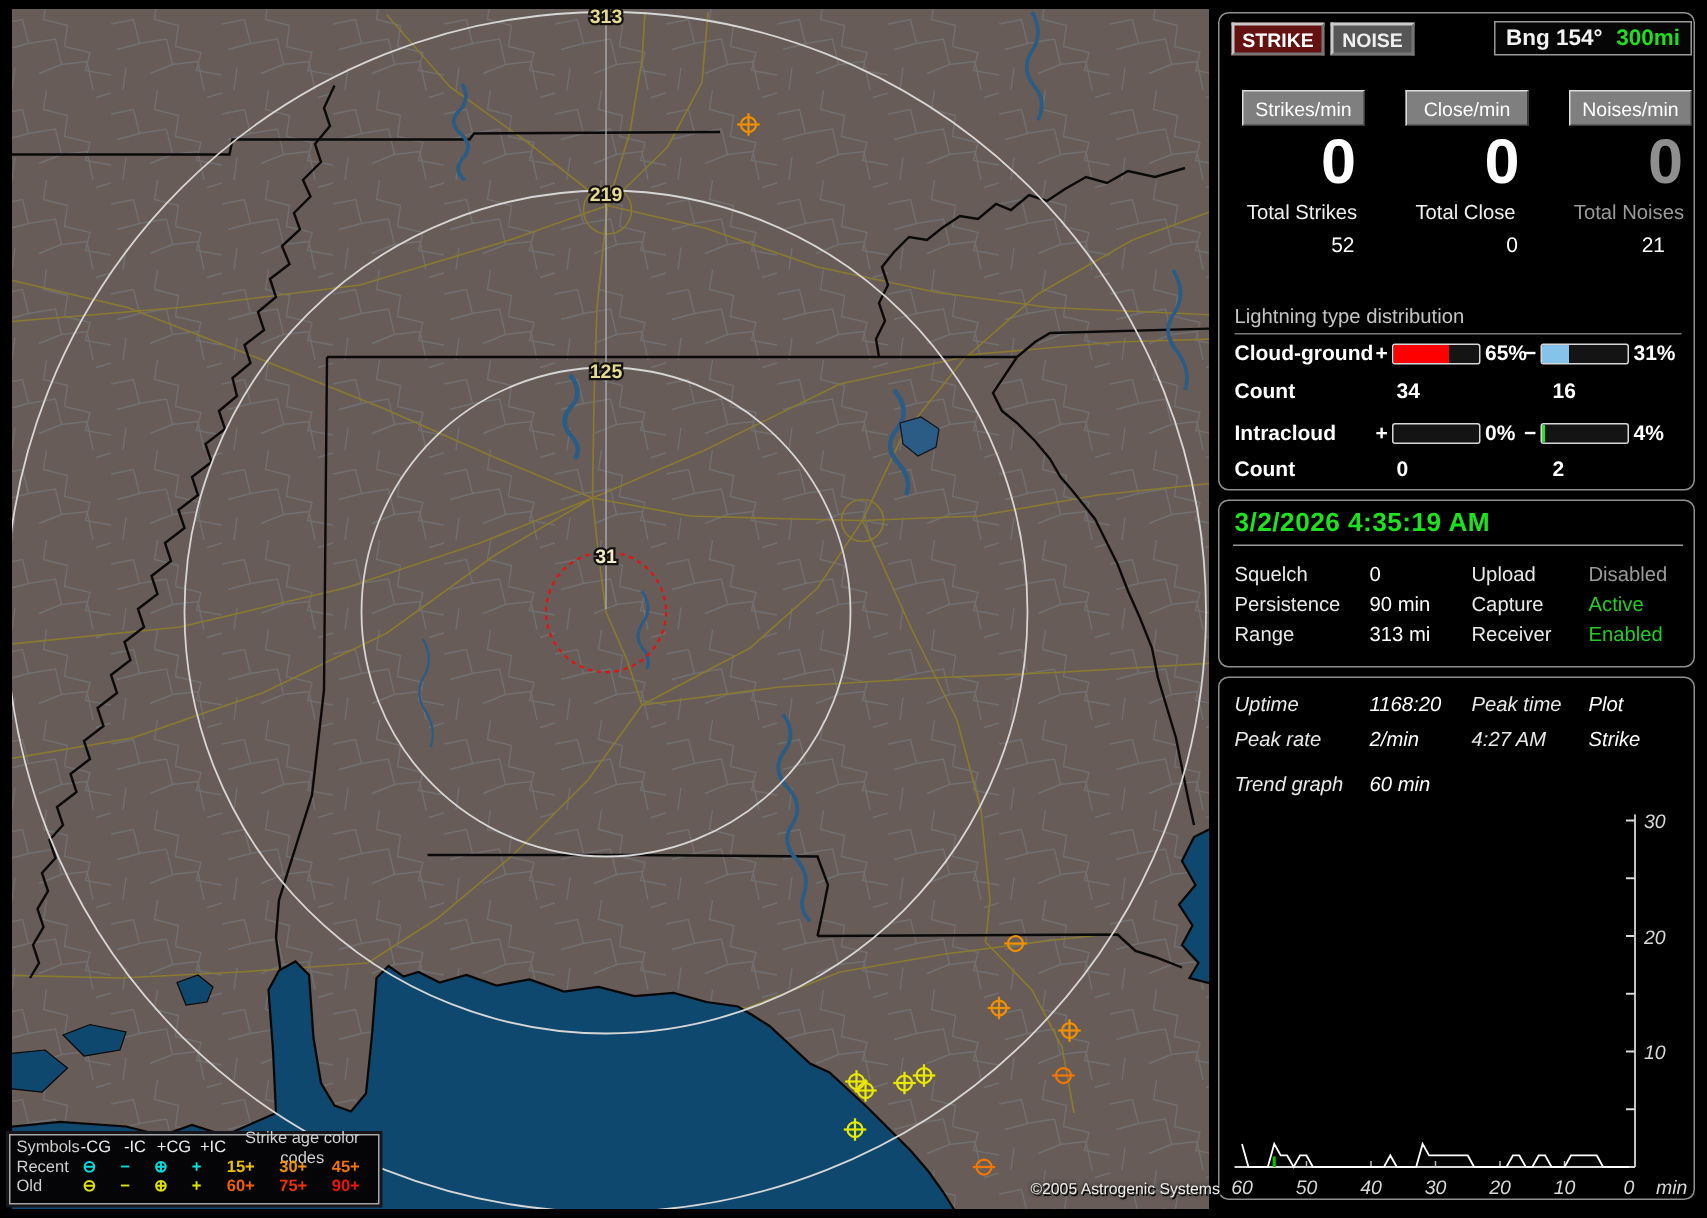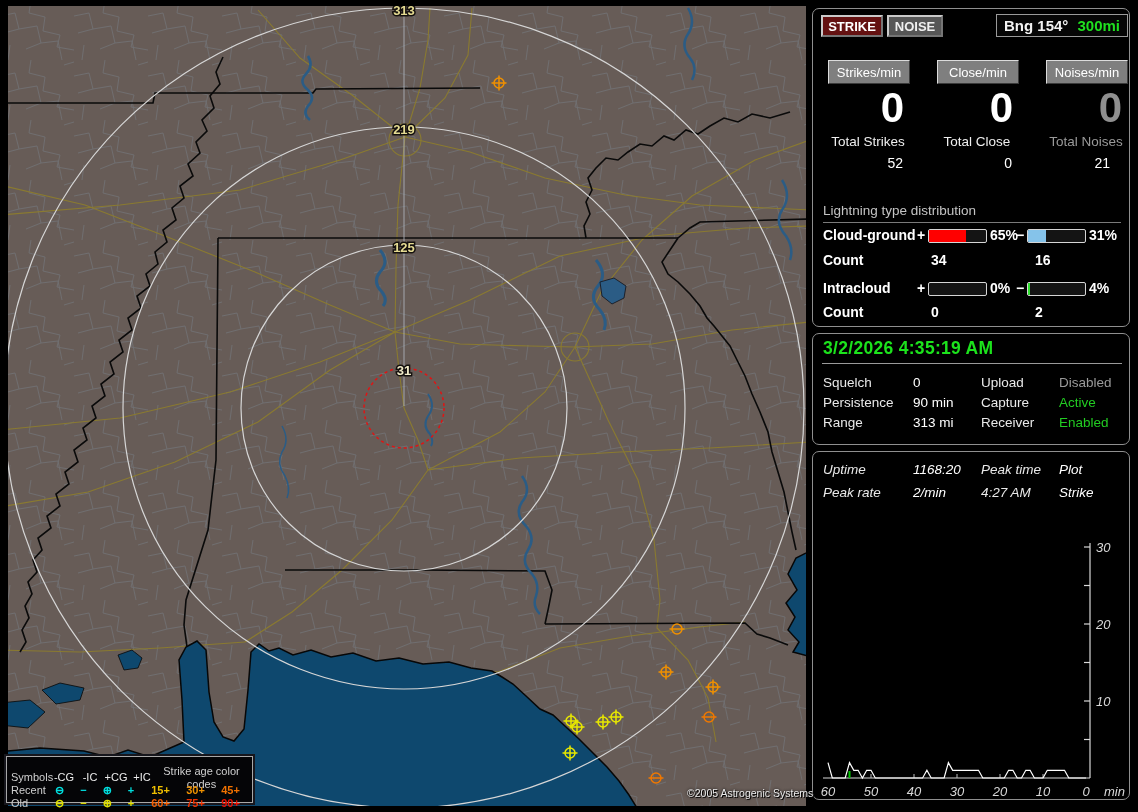--- a/index.html
+++ b/index.html
@@ -3,21 +3,21 @@
 <meta charset="utf-8">
 <style>
   html,body{margin:0;padding:0;background:#000;width:1138px;height:812px;overflow:hidden;
     font-family:"Liberation Sans",sans-serif;-webkit-font-smoothing:antialiased;}
   .abs{position:absolute;}
   #stage{position:absolute;left:0;top:0;width:1138px;height:812px;background:#000;}
   
   #map-wrap{left:8px;top:6px;width:798px;height:800px;}
   #map-legend{left:6px;top:756px;width:247px;height:47px;background:#050507;
     border:1px solid #a8a8a8;box-shadow:0 0 0 2px #16161c;font-size:11px;color:#d8d8d8;
-    padding:14px 4px;box-sizing:border-box;z-index:5;}
+    padding:2px 4px;box-sizing:border-box;z-index:5;}
   .lg-row{display:flex;align-items:center;height:13px;line-height:13px;}
   .lg-label{width:40px;color:#cfcfcf;}
   .lg-sym{width:26px;text-align:center;font-weight:bold;}
   .lg-symh{width:26px;text-align:center;color:#ececec;}
   .lg-ages{flex:1;text-align:center;color:#cfcfcf;}
   .lg-age{width:35px;text-align:center;font-weight:bold;}
   #map-copyright{left:687px;top:787px;font-size:10.5px;color:#ececec;z-index:5;
     text-shadow:1px 1px 0 #000,0 0 3px #000;}
   
   .panel-box{position:absolute;background:#000;border:1px solid #8f8f8f;border-radius:7px;box-sizing:border-box;}
@@ -354,20 +354,24 @@
       <span class="c2">1168:20</span>
       <span class="c3">Peak time</span>
       <span class="c4">Plot</span>
     </div>
     <div class="info-row" style="top:33px;">
       <span class="c1">Peak rate</span>
       <span class="c2">2/min</span>
       <span class="c3">4:27 AM</span>
       <span class="c4">Strike</span>
     </div>
+    <div class="info-row" style="top:63px;">
+      <span class="c1">Trend graph</span>
+      <span class="c2">60 min</span>
+    </div>
     <svg id="trend-svg" width="318" height="262" viewBox="0 0 318 262">
         <line x1="277" y1="7" x2="277" y2="242" stroke="#d8d8d8" stroke-width="1.2"></line>
         <line x1="10" y1="242" x2="277" y2="242" stroke="#d8d8d8" stroke-width="1.2"></line>
         <line x1="271" y1="165" x2="277" y2="165" stroke="#d8d8d8" stroke-width="1.2"></line>
         <line x1="271" y1="88" x2="277" y2="88" stroke="#d8d8d8" stroke-width="1.2"></line>
         <line x1="271" y1="11" x2="277" y2="11" stroke="#d8d8d8" stroke-width="1.2"></line>
         <line x1="271" y1="203.5" x2="277" y2="203.5" stroke="#d8d8d8" stroke-width="1.2"></line>
         <line x1="271" y1="126.5" x2="277" y2="126.5" stroke="#d8d8d8" stroke-width="1.2"></line>
         <line x1="271" y1="49.5" x2="277" y2="49.5" stroke="#d8d8d8" stroke-width="1.2"></line>
         <text x="283" y="170" font-size="13" fill="#d8d8d8">10</text>

